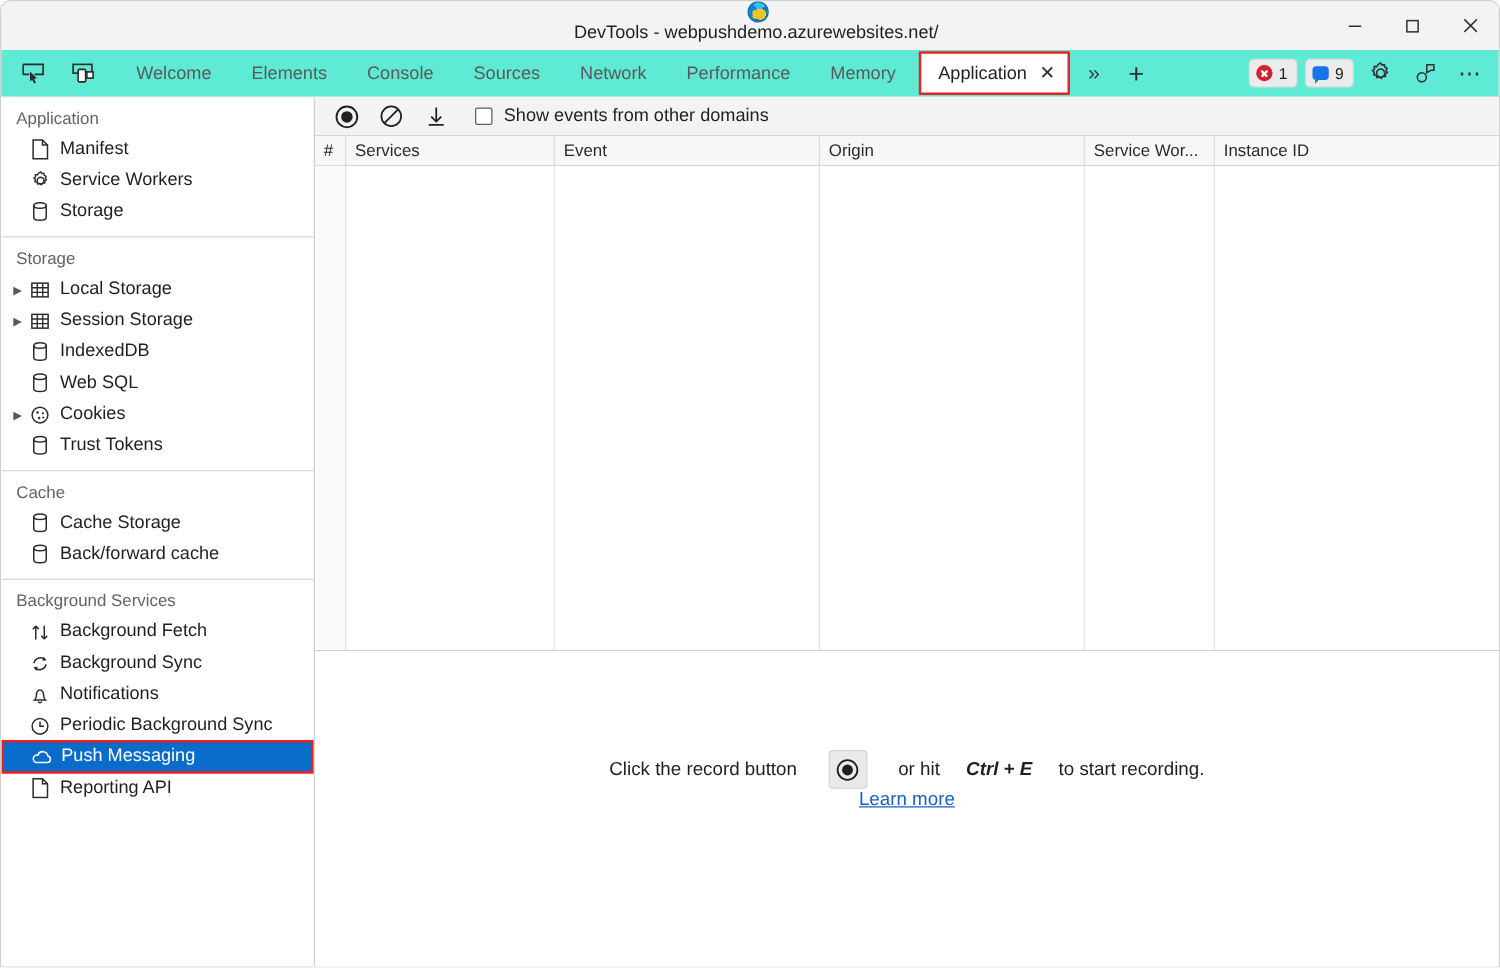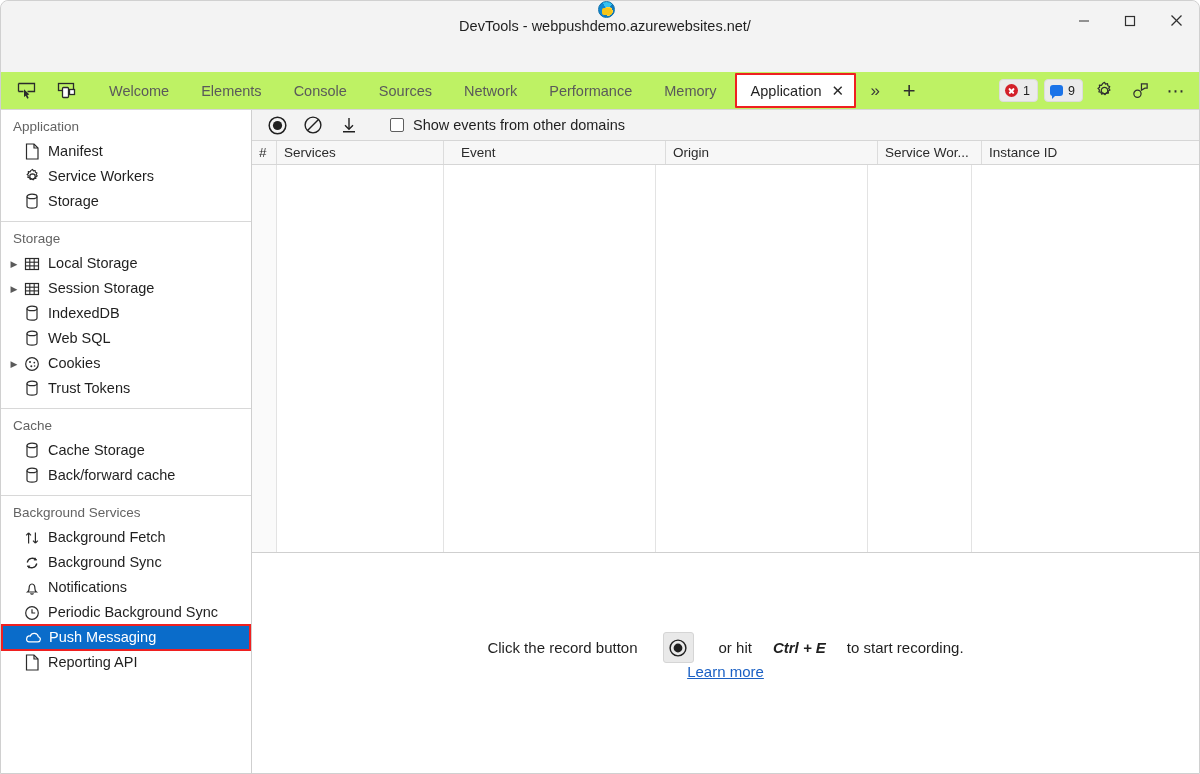--- a/index.html
+++ b/index.html
@@ -62,25 +62,24 @@
   .winbtn {
     width: 46px; height: 39px;
     display: flex; align-items: center; justify-content: center;
     color: #303030;
   }
   .winbtn svg { display: block; }
 
   
   .tabbar {
     height: 37px;
-    background: #bef264;
+    background: #5eead4;
     display: flex;
     align-items: stretch;
     position: relative;
-    margin-top: 32px;
   }
   .tool-icons {
     display: flex; align-items: center;
     padding-left: 10px;
     gap: 10px;
   }
   .tool-icon {
     width: 30px; height: 28px;
     display: flex; align-items: center; justify-content: center;
     color: #2b2b2b;
@@ -242,21 +241,21 @@
     gap: 14px;
   }
   .tb-btn {
     width: 22px; height: 22px;
     display: flex; align-items: center; justify-content: center;
     color: #202020;
   }
   .chk-wrap {
     display: flex; align-items: center;
     gap: 9px;
-    margin-left: 16px;
+    margin-left: 6px;
     font-size: 14.5px;
     color: #1f1f1f;
   }
   .chkbox {
     width: 14px; height: 14px;
     border: 1.4px solid #5f5f5f;
     border-radius: 2px;
     background: #fff;
     flex: none;
   }
@@ -645,21 +644,21 @@
         </div>
         <label class="chk-wrap">
           <span class="chkbox"></span>
           <span>Show events from other domains</span>
         </label>
       </div>
 
       <div class="grid-head">
         <div class="gh-cell" style="width:25px;padding-left:7px;">#</div>
         <div class="gh-cell" style="width:167px;">Services</div>
-        <div class="gh-cell" style="width:212px;margin-left:10px;">Event</div>
+        <div class="gh-cell" style="width:212px;">Event</div>
         <div class="gh-cell" style="width:212px;">Origin</div>
         <div class="gh-cell" style="width:104px;">Service Wor...</div>
         <div class="gh-cell" style="flex:1;border-right:none;">Instance ID</div>
       </div>
 
       <div class="grid-body">
         <div class="gb-col first" style="width:25px;"></div>
         <div class="gb-col" style="width:167px;"></div>
         <div class="gb-col" style="width:212px;"></div>
         <div class="gb-col" style="width:212px;"></div>

